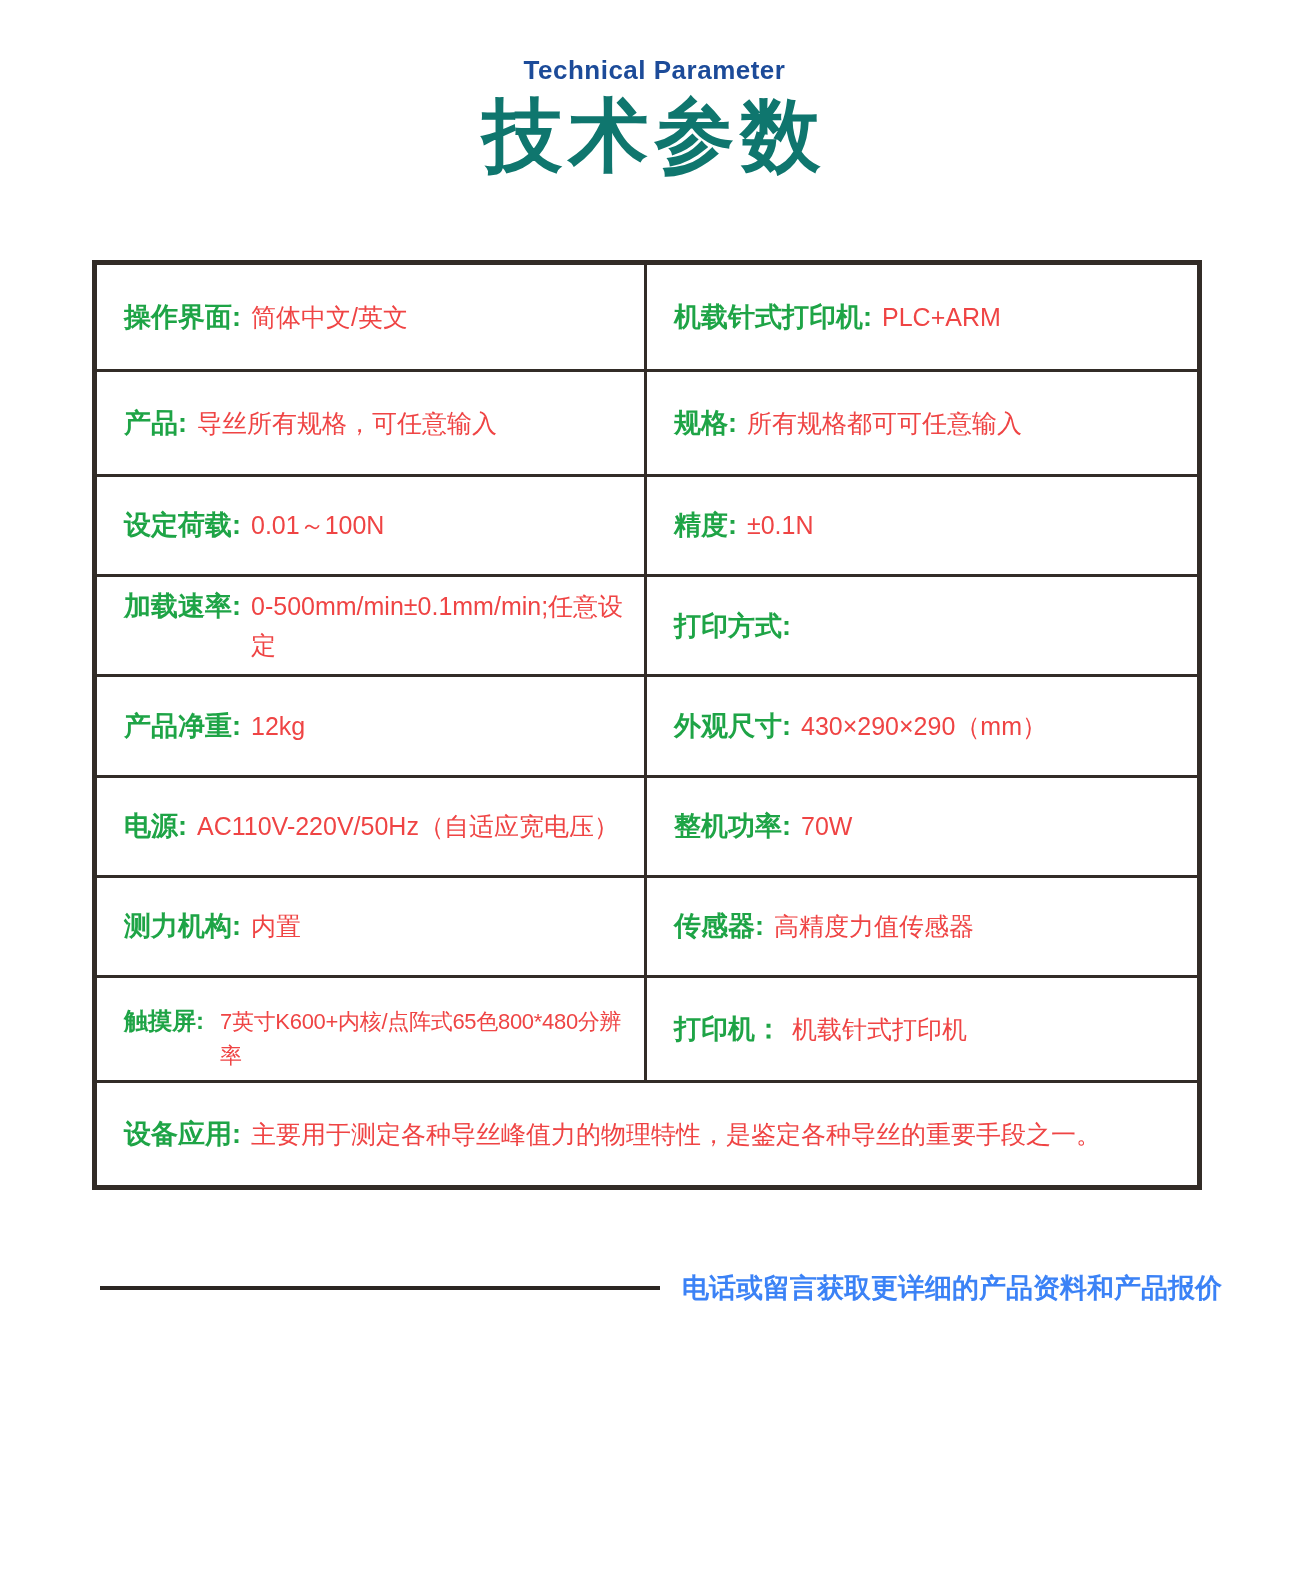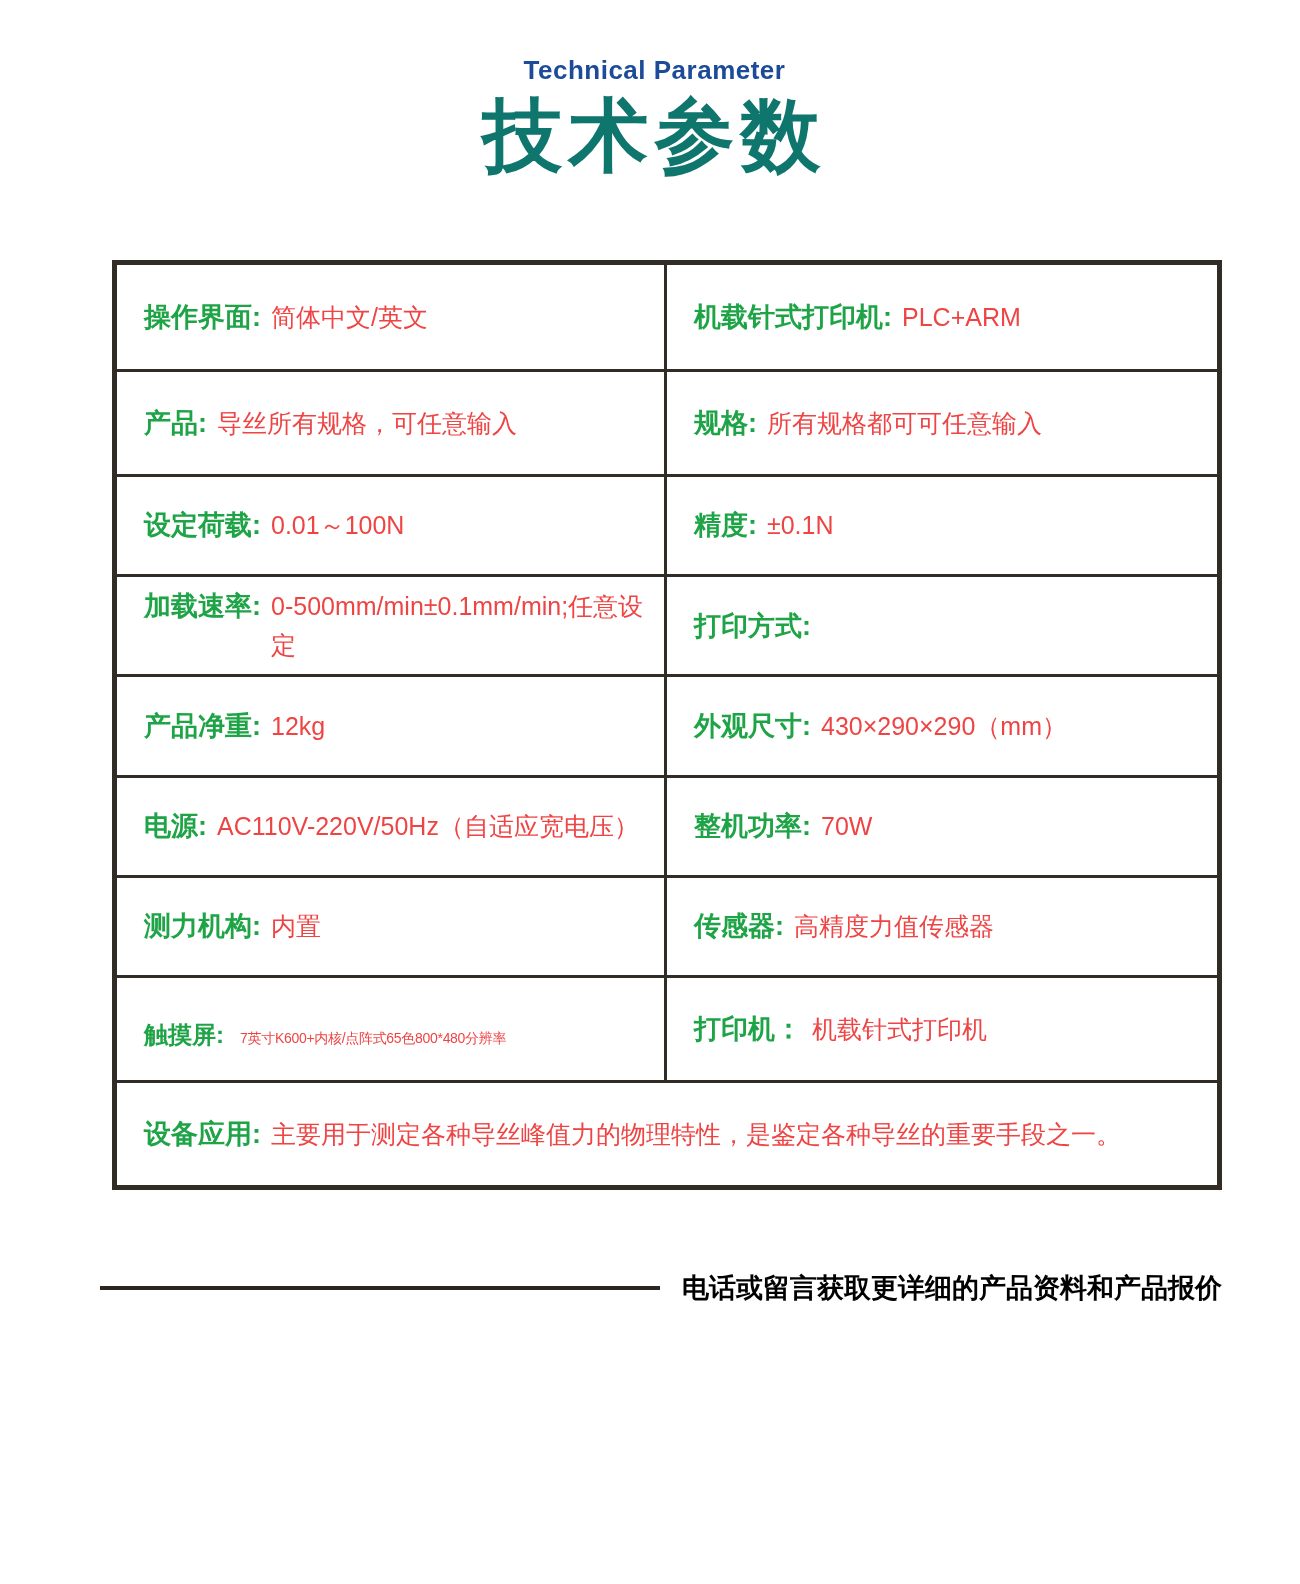--- a/index.html
+++ b/index.html
@@ -36,21 +36,21 @@
     font-size: 80px;
     font-weight: 900;
     color: #0f766e;
     letter-spacing: 6px;
     line-height: 1.0;
   }
 
   
   .spec-table {
     position: absolute;
-    left: 112px;
+    left: 92px;
     top: 260px;
     width: 1110px;
     border: 5px solid #322c27;
     box-sizing: border-box;
     display: grid;
     grid-template-columns: 1fr 1fr;
     grid-template-rows: 107px 105px 100px 100px 101px 100px 100px 105px 102px;
     background: #ffffff;
   }
   .cell {
@@ -79,41 +79,41 @@
     margin-right: 10px;
   }
   .value {
     font-size: 25px;
     font-weight: 500;
     color: #ef4444;
     line-height: 1.55;
     min-width: 0;
   }
   .cell.tight .label { font-size: 24px; margin-right: 16px; }
-  .cell.tight .value { font-size: 14px; letter-spacing: -0.3px; margin-top: 20px; }
+  .cell.tight .value { font-size: 22px; letter-spacing: -0.3px; margin-top: 20px; }
 
   
   .footer {
     position: absolute;
     left: 100px;
     top: 1270px;
     width: 1105px;
     display: flex;
     align-items: center;
   }
   .footer-line {
     flex: 0 0 560px;
     height: 4px;
     background: #2b2622;
     margin-right: 22px;
   }
   .footer-note {
     font-size: 27px;
     font-weight: 600;
-    color: #000000;
+    color: #3b82f6;
     white-space: nowrap;
   }
 </style>
 </head>
 <body>
 
 <div class="page">
 
   <div class="header">
     <div class="subtitle">Technical Parameter</div>

